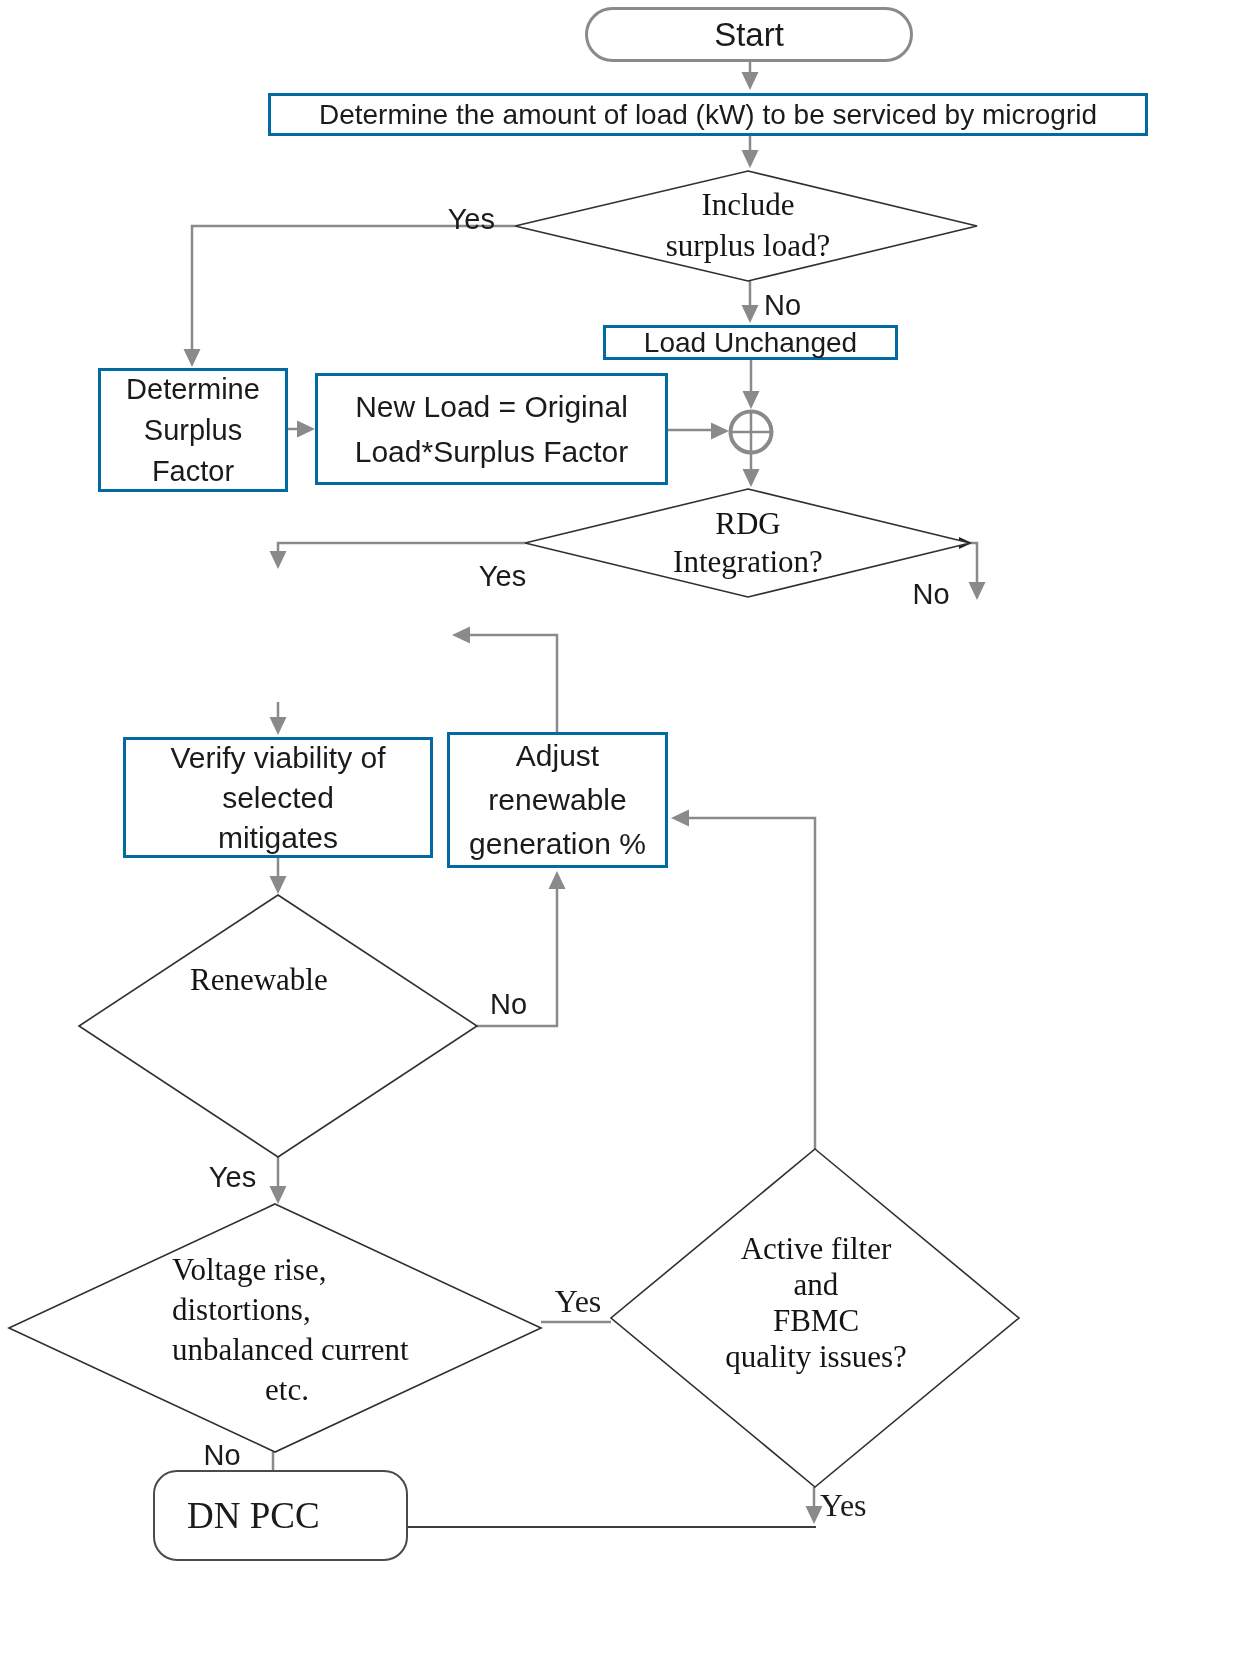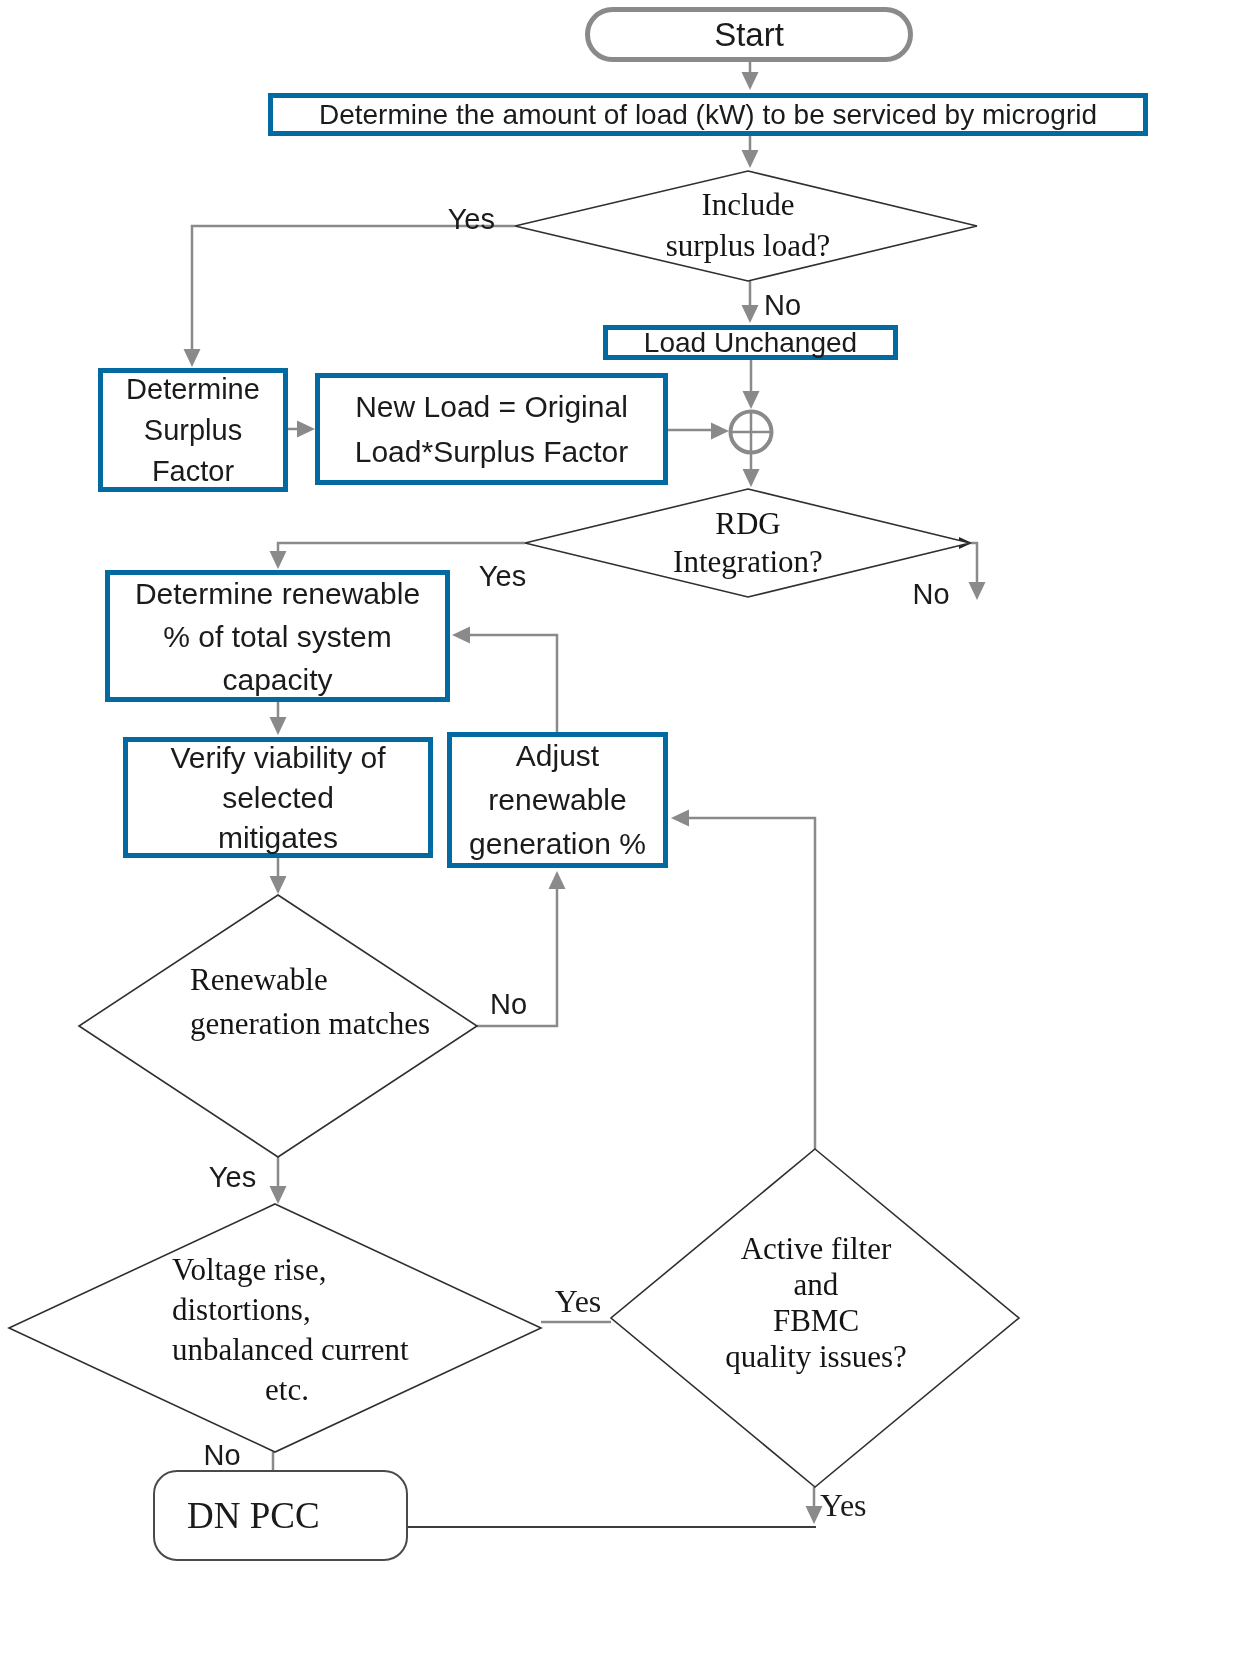--- a/index.html
+++ b/index.html
@@ -1,20 +1,20 @@
 <!DOCTYPE html>
 <html><head>
 <meta charset="utf-8">
 <style>
   html,body{margin:0;padding:0;background:#ffffff;}
   #canvas{position:relative;width:1250px;height:1655px;background:#ffffff;
           font-family:"Liberation Sans",sans-serif;color:#1b1b1b;overflow:hidden;}
   #wires{position:absolute;left:0;top:0;width:1250px;height:1655px;}
 
-  .box{position:absolute;box-sizing:border-box;border:5px solid #0369a1;background:#ffffff;
+  .box{position:absolute;box-sizing:border-box;border:3px solid #0369a1;background:#ffffff;
        display:flex;flex-direction:column;justify-content:center;
        text-align:center;font-family:"Liberation Sans",sans-serif;}
   .pill{border-radius:30px;border-color:#8a8a8a;}
 
   .start{left:585px;top:7px;width:328px;height:55px;font-size:33px;}
   .bigrect{left:268px;top:93px;width:880px;height:43px;font-size:28px;}
   .loadunchanged{left:603px;top:325px;width:295px;height:35px;font-size:28px;}
   .detsurplus{left:98px;top:368px;width:190px;height:124px;font-size:29px;line-height:41px;}
   .newload{left:315px;top:373px;width:353px;height:112px;font-size:30px;line-height:45px;}
   .detrenew{left:105px;top:570px;width:345px;height:132px;font-size:30px;line-height:43px;}
@@ -128,25 +128,20 @@
     <div>Determine</div>
     <div>Surplus</div>
     <div>Factor</div>
   </div>
 
   <div class="box newload">
     <div>New Load = Original</div>
     <div>Load*Surplus Factor</div>
   </div>
 
-  <div class="box detrenew">
-    <div>Determine renewable</div>
-    <div>% of total system</div>
-    <div>capacity</div>
-  </div>
 
   <div class="box verify">
     <div>Verify viability of</div>
     <div>selected</div>
     <div>mitigates</div>
   </div>
 
   <div class="box adjust">
     <div>Adjust</div>
     <div>renewable</div>
@@ -162,21 +157,20 @@
     <div>surplus load?</div>
   </div>
 
   <div class="dtext center t-rdg">
     <div>RDG</div>
     <div>Integration?</div>
   </div>
 
   <div class="dtext left t-match">
     <div>Renewable</div>
-    <div>generation matches</div>
   </div>
 
   <div class="dtext left t-voltage">
     <div>Voltage rise,</div>
     <div>distortions,</div>
     <div>unbalanced current</div>
     <div class="lastline">etc.</div>
   </div>
 
   <div class="dtext center t-active">

